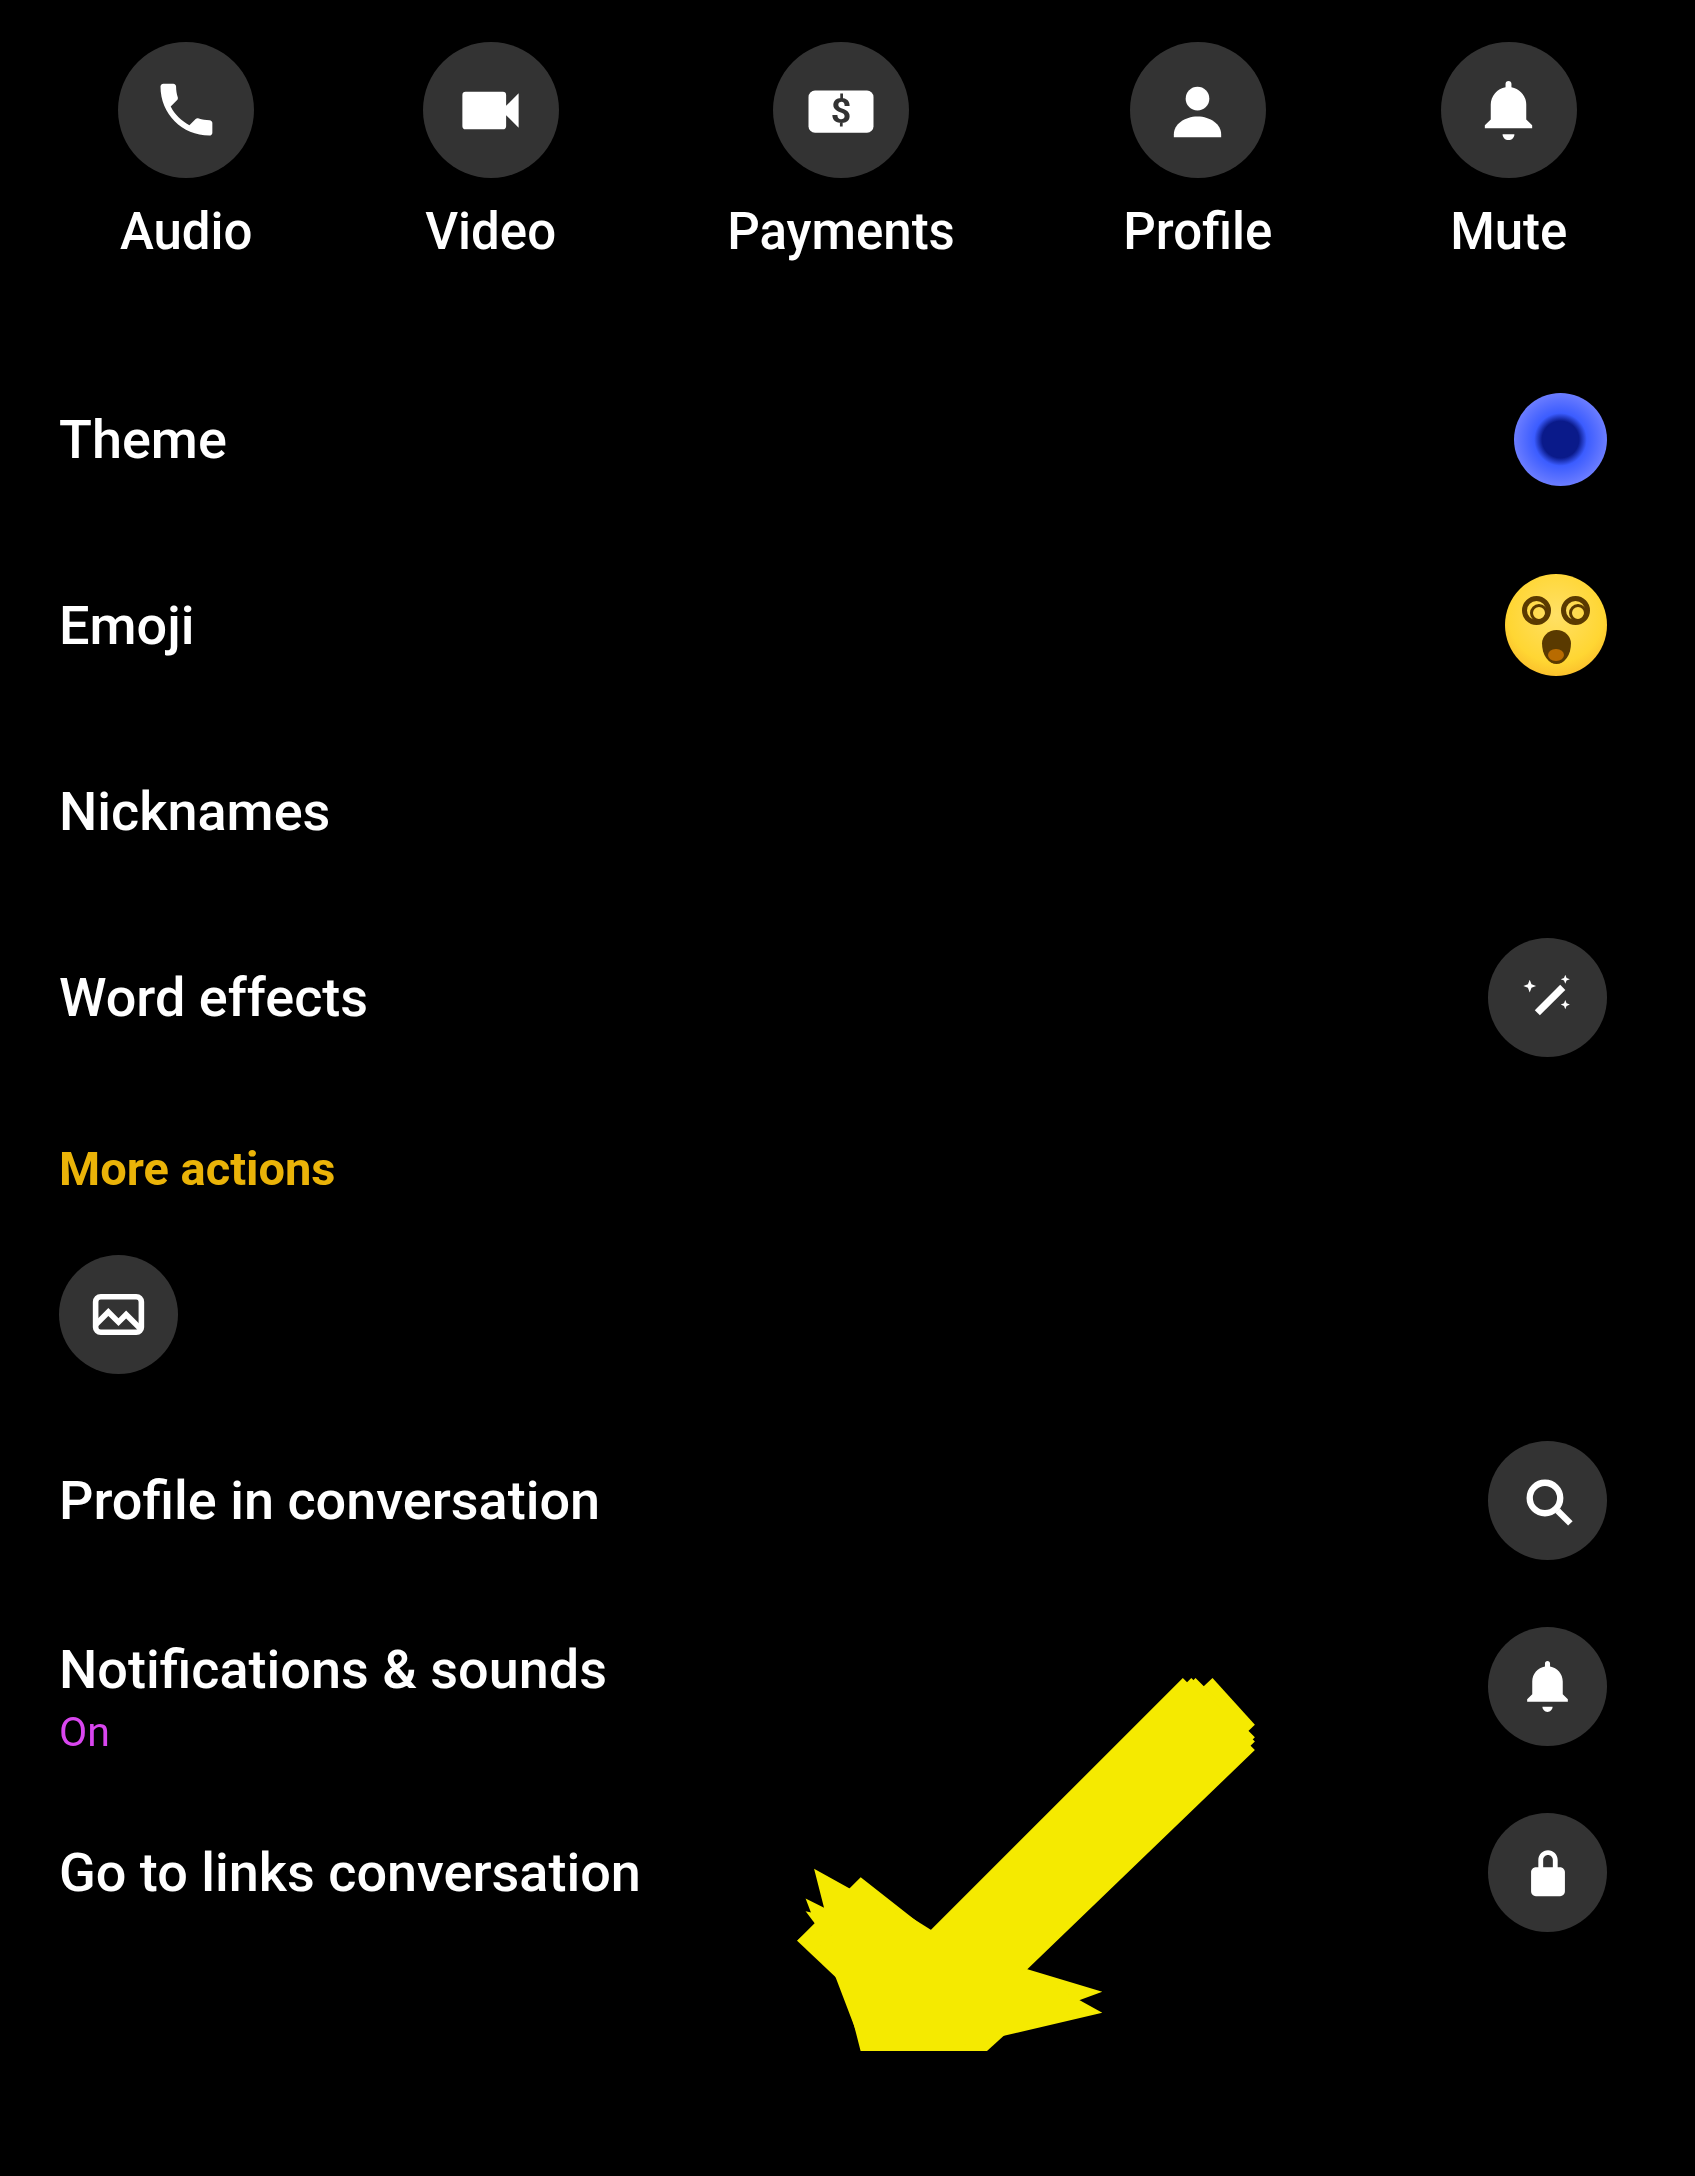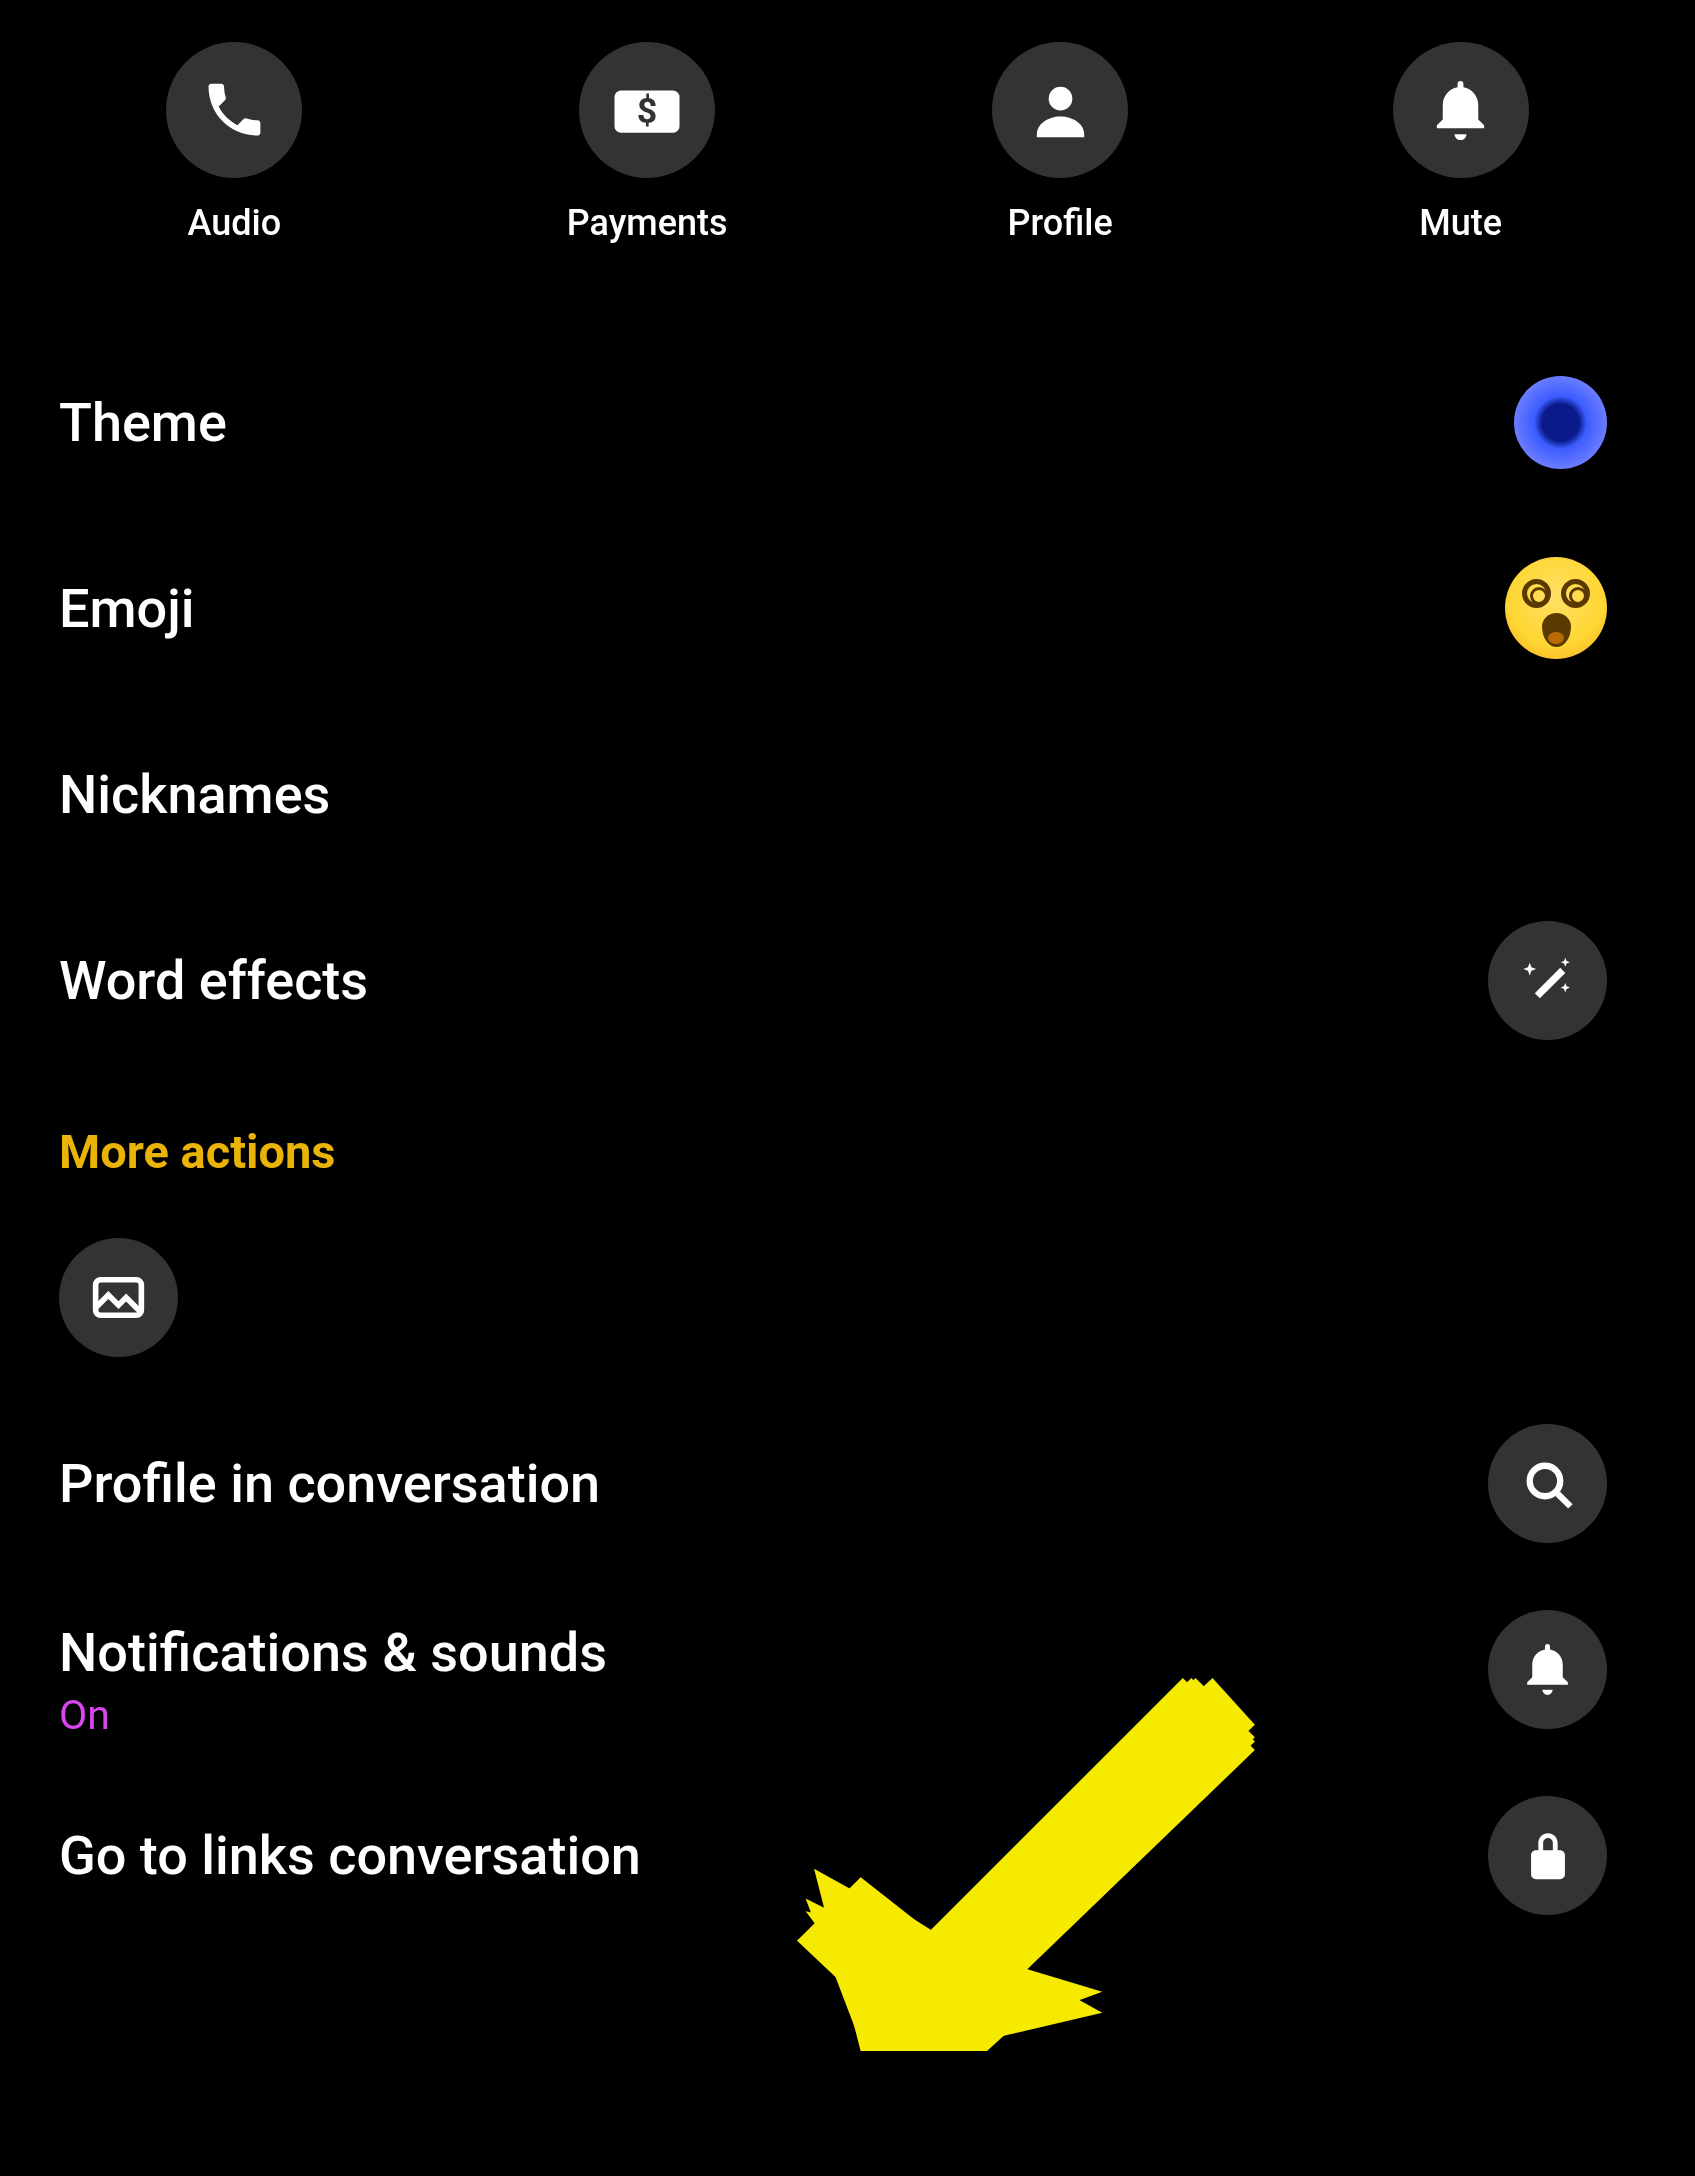--- a/index.html
+++ b/index.html
@@ -31,21 +31,21 @@
       width: 136px;
       height: 136px;
       border-radius: 50%;
       background: #333333;
       display: flex;
       align-items: center;
       justify-content: center;
     }
     .action-label {
       color: #fff;
-      font-size: 36px;
+      font-size: 51px;
       font-weight: 500;
     }
     .settings-list {
       padding: 51px 88px 0 59px;
     }
     .settings-row {
       display: flex;
       align-items: center;
       justify-content: space-between;
       min-height: 186px;
@@ -158,20 +158,28 @@
 <div class="action-bar">
   <div class="action-item">
     <div class="action-circle">
       <svg width="68" height="68" viewBox="0 0 24 24" fill="#fff">
         <path d="M6.6 10.8c1.4 2.8 3.8 5.1 6.6 6.6l2.2-2.2c.3-.3.7-.4 1.1-.2 1.2.4 2.5.6 3.8.6.6 0 1 .5 1 1v3.4c0 .6-.5 1-1 1C10.6 21 3 13.4 3 3.7c0-.6.5-1 1-1h3.5c.6 0 1 .5 1 1 0 1.3.2 2.6.6 3.8.1.4 0 .8-.3 1.1L6.6 10.8z"></path>
       </svg>
     </div>
     <div class="action-label">Audio</div>
   </div>
 
+  <div class="action-item">
+    <div class="action-circle">
+      <svg width="75" height="75" viewBox="0 0 24 24" fill="#fff">
+        <path d="M17 10.5V7c0-.6-.4-1-1-1H4c-.6 0-1 .4-1 1v10c0 .6.4 1 1 1h12c.6 0 1-.4 1-1v-3.5l4 4v-11l-4 4z"></path>
+      </svg>
+    </div>
+    <div class="action-label">Video</div>
+  </div>
 
   <div class="action-item">
     <div class="action-circle">
       <svg width="78" height="78" viewBox="0 0 24 24" fill="#fff">
         <rect x="2" y="6" width="20" height="13" rx="2"></rect>
         <text x="12" y="16" font-size="11" font-weight="700" text-anchor="middle" fill="#333">$</text>
       </svg>
     </div>
     <div class="action-label">Payments</div>
   </div>

